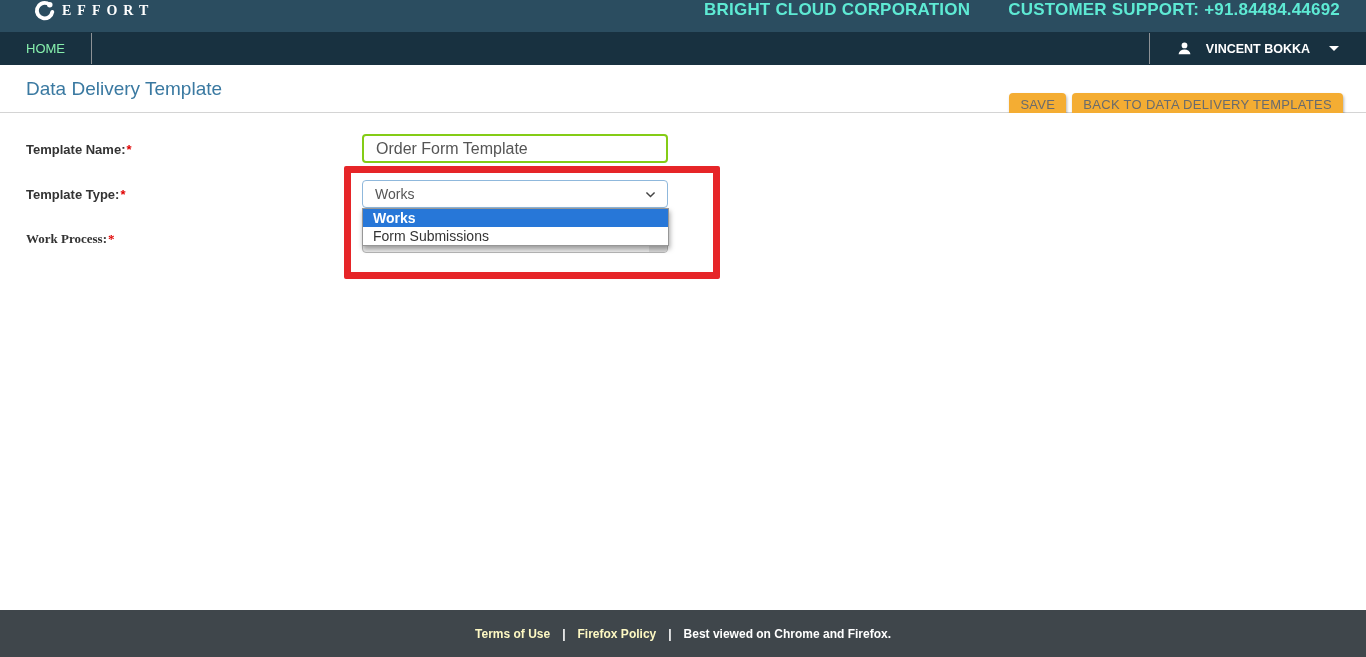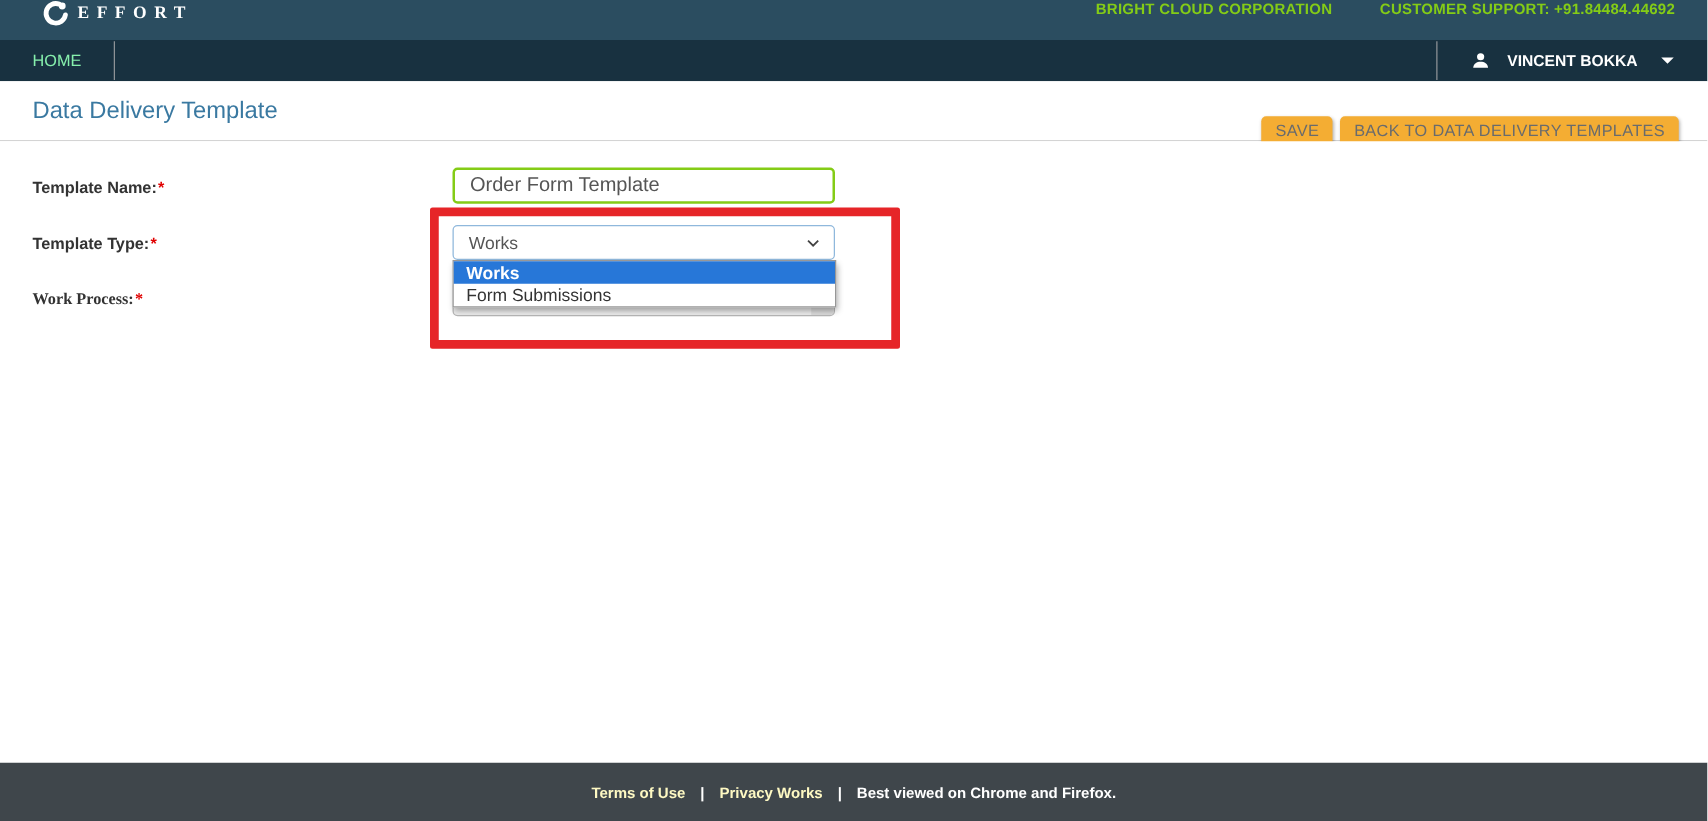--- a/index.html
+++ b/index.html
@@ -7,21 +7,21 @@
               font-family:"Liberation Sans", sans-serif; }
 
   
   .topbar { height:32px; background:#2b4d60; display:flex; align-items:flex-start;
             justify-content:space-between; padding:0 26px 0 34px; }
   .brand { display:flex; align-items:center; gap:6px; cursor:pointer; }
   .brand svg { width:22px; height:22px; }
   .brand-name { color:#fff; font-family:"Liberation Serif", serif; font-weight:bold;
                 font-size:14px; letter-spacing:6px; }
   .topbar-right { display:flex; align-items:center; gap:38px; }
-  .topbar-right span { color:#84cc16; font-size:12px; font-weight:bold; letter-spacing:.2px; }
+  .topbar-right span { color:#5eead4; font-size:17px; font-weight:bold; letter-spacing:.2px; }
 
   
   .navbar { height:33px; background:#183140; display:flex; align-items:stretch;
             justify-content:space-between; }
   .nav-left, .nav-right { display:flex; align-items:stretch; }
   .nav-item { color:#86efac; font-size:13px; display:flex; align-items:center;
               padding:0 26px; cursor:pointer; }
   .nav-divider { width:1px; background:#8d9296; margin:1px 0; }
   .user-menu { display:flex; align-items:center; gap:14px; color:#fff;
                font-size:12.5px; font-weight:bold; padding:0 27px 0 27px; cursor:pointer; }
@@ -149,16 +149,16 @@
     <li>Form Submissions</li>
   </ul>
 
   <div class="red-annotation"></div>
 
 </main>
 
 <footer class="footer">
   <a>Terms of Use</a>
   <span class="pipe">|</span>
-  <a>Privacy Works</a>
+  <a>Firefox Policy</a>
   <span class="pipe">|</span>
   <span>Best viewed on Chrome and Firefox.</span>
 </footer>
 
 </body></html>

